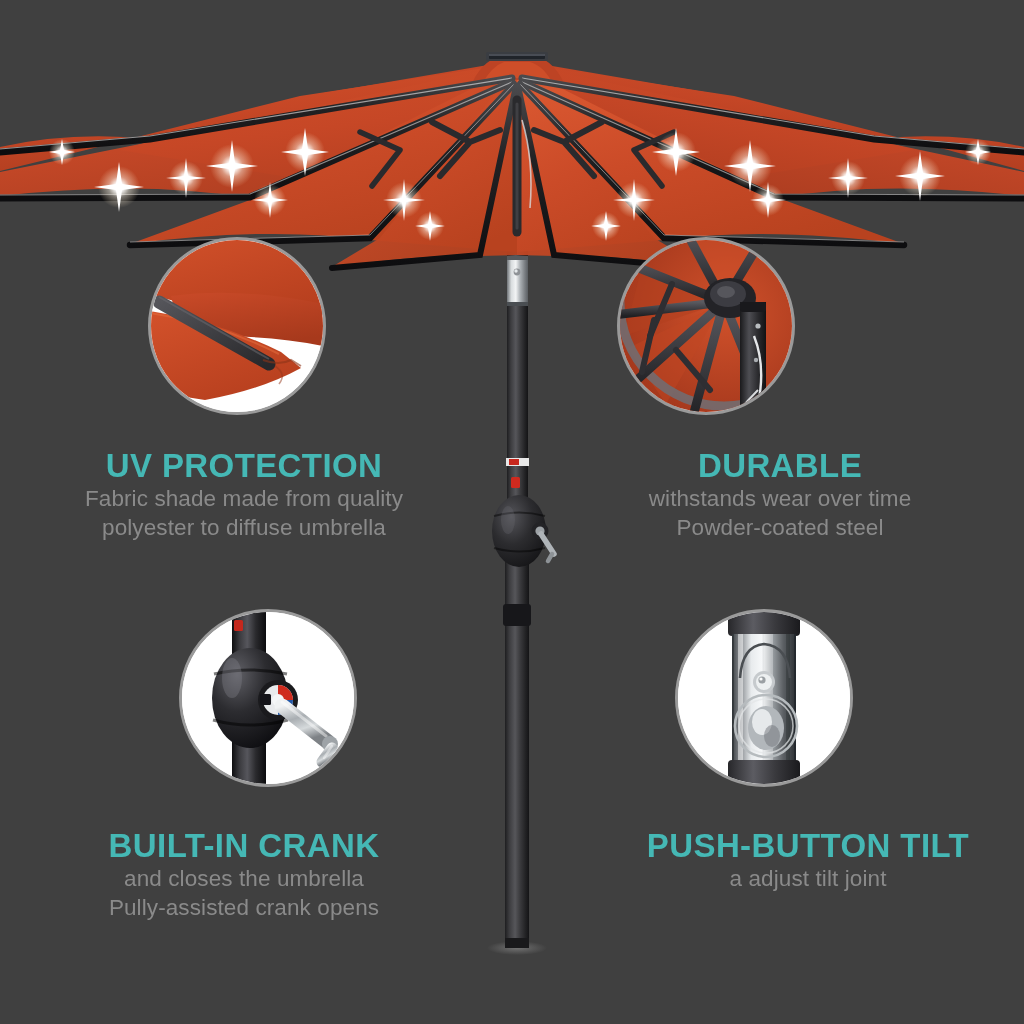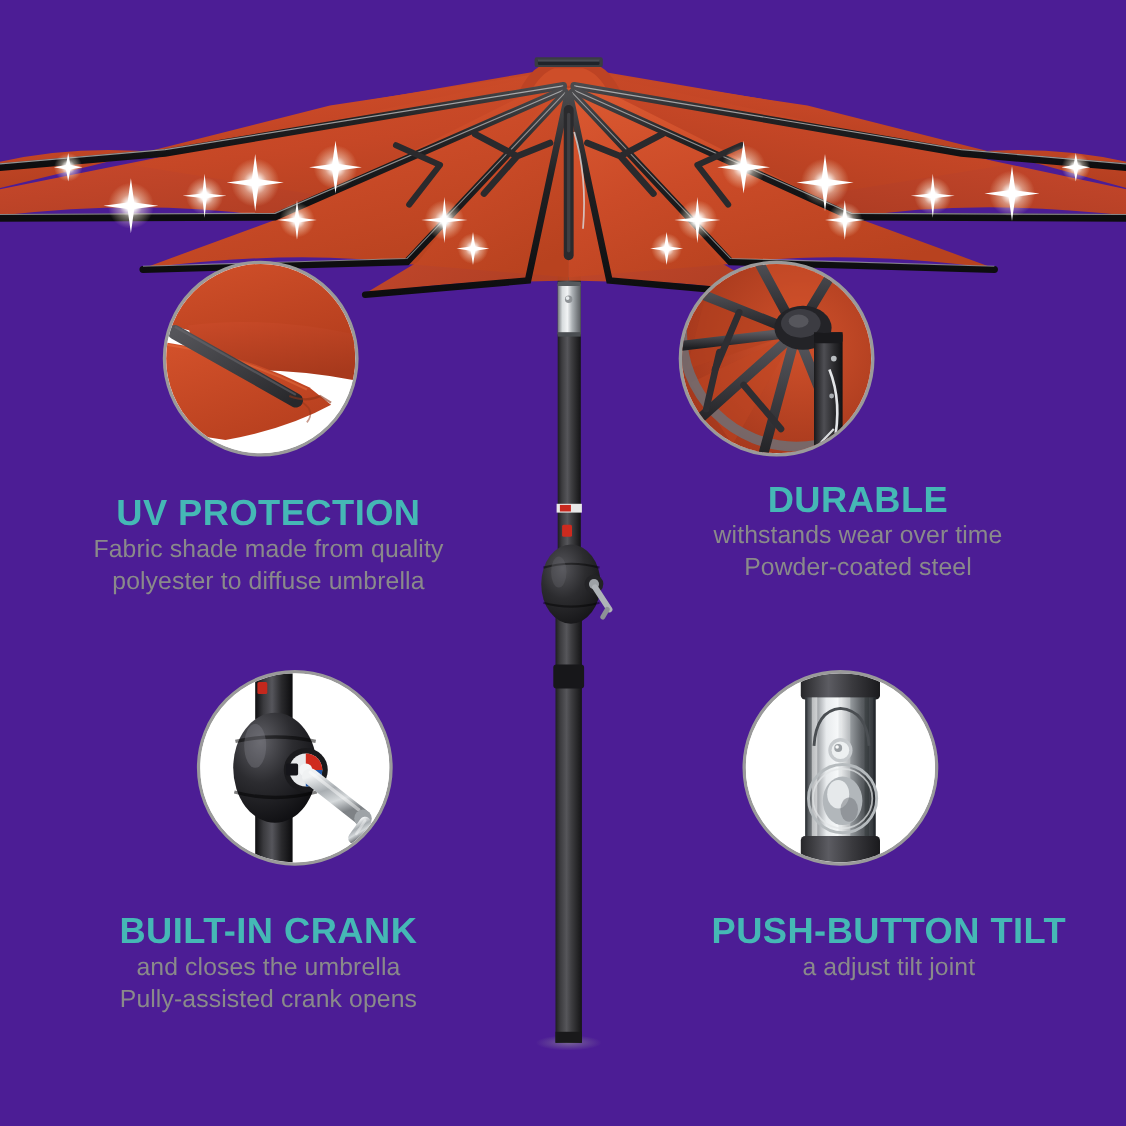--- a/index.html
+++ b/index.html
@@ -5,21 +5,21 @@
 <style>
   * { margin:0; padding:0; box-sizing:border-box; }
 
   html, body {
     width:1024px; height:1024px;
     background:#ffffff;
     font-family:"Liberation Sans", sans-serif;
     overflow:hidden;
   }
 
-  #page { position:relative; width:1024px; height:1024px; background:#4c1d95; }
+  #page { position:relative; width:1024px; height:1024px; background:#404040; }
 
   
   #product-layer {
     position:absolute; left:0; top:0; width:1024px; height:1024px;
     pointer-events:none;
   }
   #product-layer svg { display:block; width:1024px; height:1024px; }
 
   
   .detail-circle {
@@ -36,21 +36,21 @@
   #circle-crank    { left:179px; top:609px; width:178px; height:178px; }
   #circle-tilt     { left:675px; top:609px; width:178px; height:178px; }
 
   
   .feature-block {
     position:absolute;
     width:470px;
     text-align:center;
   }
   #block-uv       { left:9px;   top:448px; }
-  #block-durable  { left:545px; top:436px; }
+  #block-durable  { left:545px; top:448px; }
   #block-crank    { left:9px;   top:828px; }
   #block-tilt     { left:573px; top:828px; }
 
   .feature-heading {
     color:#45b8b5;
     font-size:33px;
     font-weight:bold;
     letter-spacing:0.4px;
     line-height:1.12;
     white-space:nowrap;

